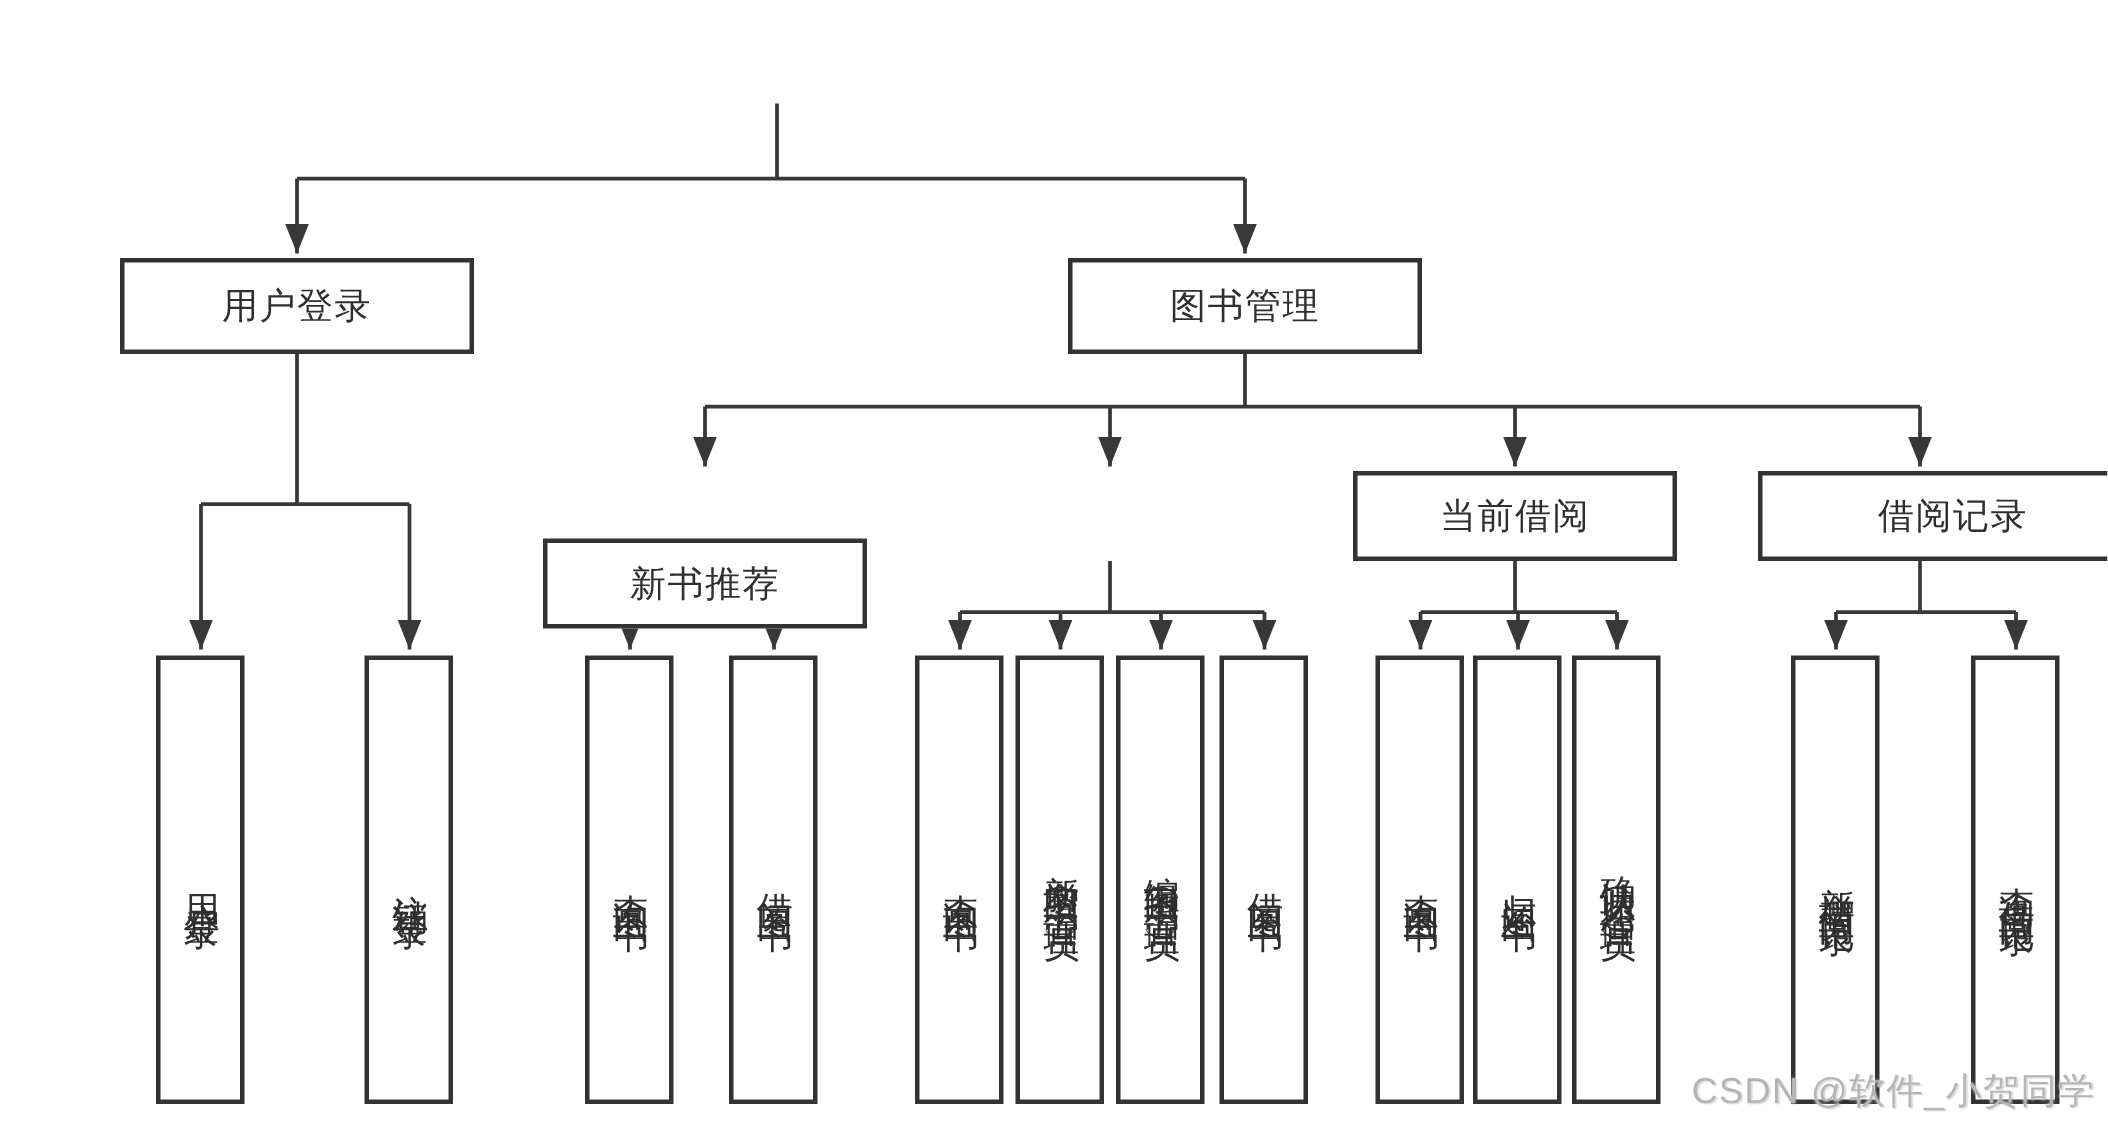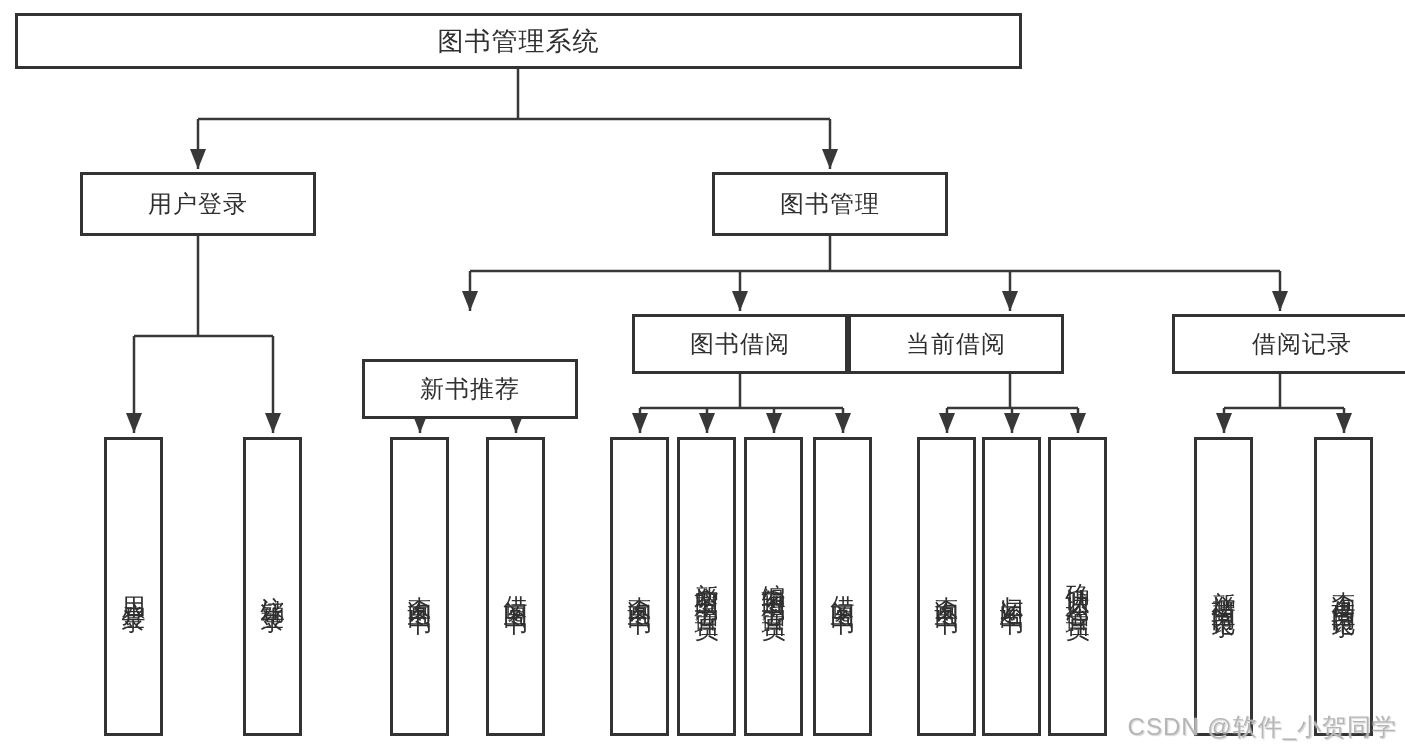--- a/index.html
+++ b/index.html
@@ -85,38 +85,32 @@
       <line x1="947" y1="408" x2="947" y2="433" marker-end="url(#arrow)"></line>
       <line x1="1012" y1="408" x2="1012" y2="433" marker-end="url(#arrow)"></line>
       <line x1="1078" y1="408" x2="1078" y2="433" marker-end="url(#arrow)"></line>
 
       <path d="M1280 374 V408 M1224 408 H1344"></path>
       <line x1="1224" y1="408" x2="1224" y2="433" marker-end="url(#arrow)"></line>
       <line x1="1344" y1="408" x2="1344" y2="433" marker-end="url(#arrow)"></line>
     </g>
   </svg>
 
-  <div class="box h-box root-box" style="left:15px;top:13px;width:1007px;height:56px;">
-    <span>图书管理系统</span>
-  </div>
 
   <div class="box h-box" style="left:80px;top:172px;width:236px;height:64px;">
     <span>用户登录</span>
   </div>
   <div class="box h-box" style="left:712px;top:172px;width:236px;height:64px;">
     <span>图书管理</span>
   </div>
 
   <div class="box h-box" style="left:362px;top:314px;width:216px;height:60px;margin-top:45px;">
     <span>新书推荐</span>
   </div>
-  <div class="box h-box" style="left:632px;top:314px;width:216px;height:60px;">
-    <span>图书借阅</span>
-  </div>
-  <div class="box h-box" style="left:848px;top:314px;width:216px;height:60px;">
+  <div class="box h-box" style="left:902px;top:314px;width:216px;height:60px;">
     <span>当前借阅</span>
   </div>
   <div class="box h-box" style="left:1172px;top:314px;width:260px;height:60px;">
     <span>借阅记录</span>
   </div>
 
   <div class="box v-box" style="left:104px;top:437px;width:59px;height:299px;">
     <span class="v-label">用户登录</span>
   </div>
   <div class="box v-box" style="left:243px;top:437px;width:59px;height:299px;">

